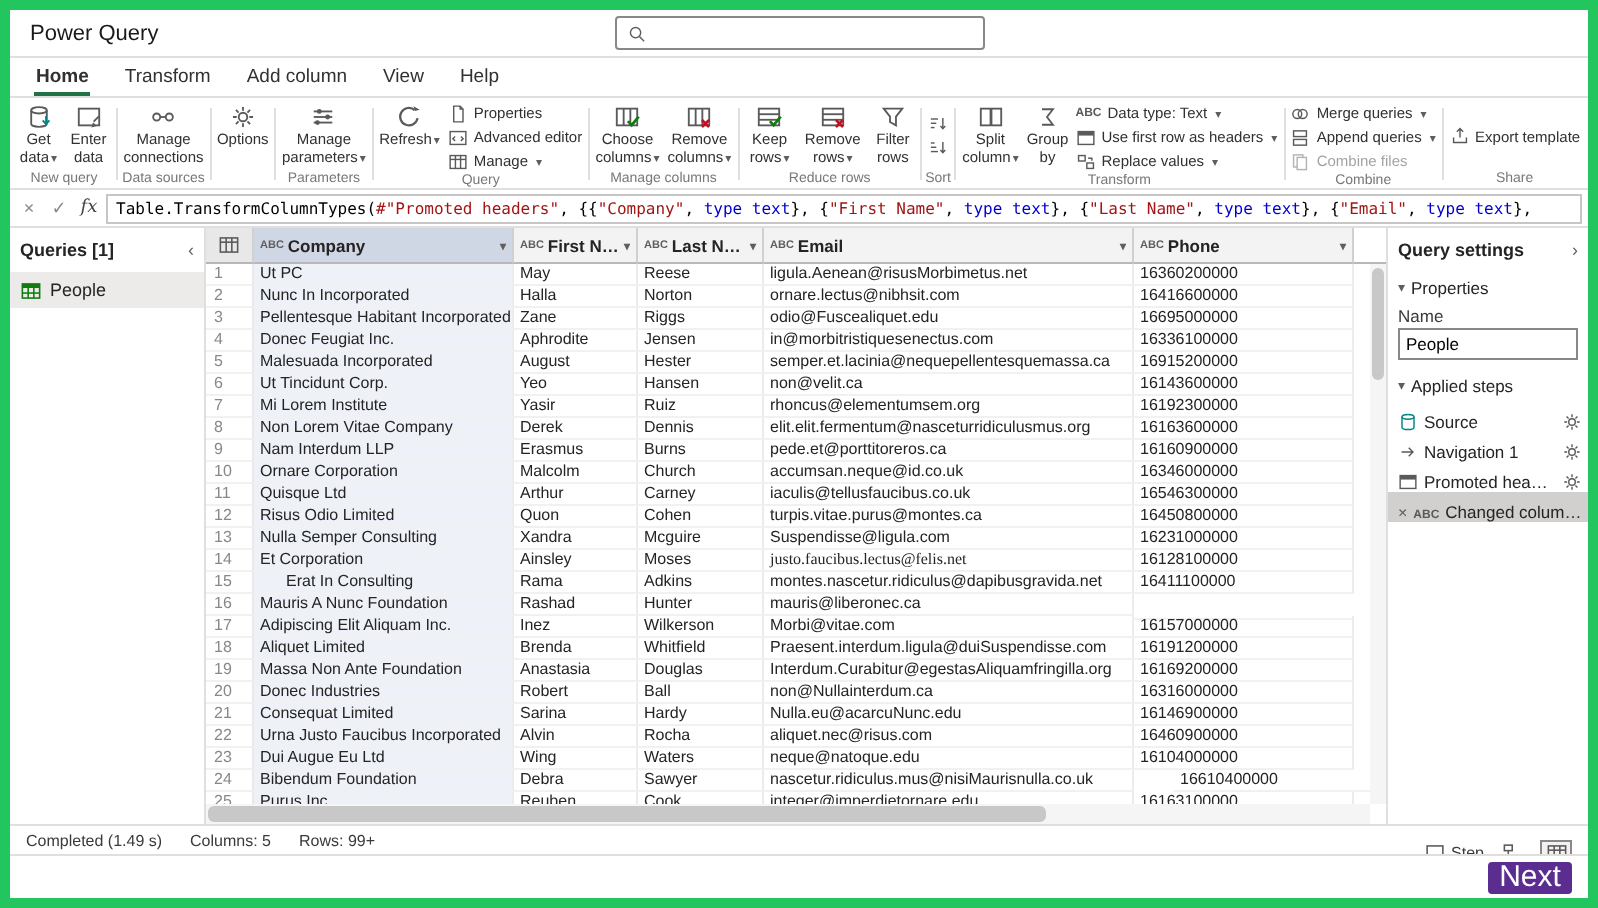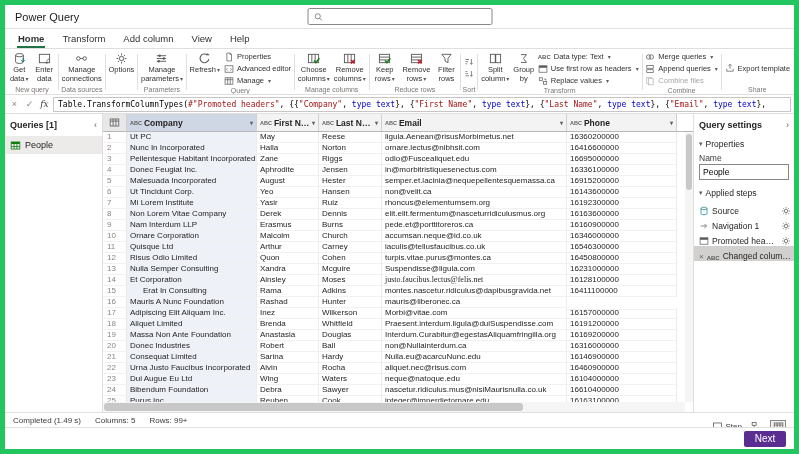--- a/index.html
+++ b/index.html
@@ -92,21 +92,21 @@
   .step .del{color:#605e5c;font-size:8px;}
 
   
   .statusbar{height:15px;min-height:15px;border-top:1px solid #e1dfdd;display:flex;align-items:center;padding:0 8px;gap:14px;font-size:8px;color:#3b3a39;background:#fff;}
   .sb-right{margin-left:auto;display:flex;align-items:center;gap:6px;margin-top:13px;}
   .stepbtn{display:flex;align-items:center;gap:3px;cursor:default;}
   .stepbtn svg,.viewbtn svg{width:11px;height:11px;}
   .viewbtn{width:16px;height:13px;display:flex;align-items:center;justify-content:center;border:1px solid transparent;}
   .viewbtn.active{border-color:#8a8886;background:#f3f2f1;}
   .bottombar{height:22px;min-height:22px;display:flex;align-items:center;justify-content:flex-end;padding:0 8px;border-top:1px solid #e1dfdd;background:#fff;}
-  .next-btn{min-width:42px;height:16px;background:var(--next);color:#fff;font-size:10px;display:flex;align-items:center;justify-content:center;border-radius:2px;border:none;font-family:inherit;cursor:default;text-align:right;}
+  .next-btn{min-width:42px;height:16px;background:var(--next);color:#fff;font-size:15px;display:flex;align-items:center;justify-content:center;border-radius:2px;border:none;font-family:inherit;cursor:default;text-align:right;}
 </style>
 </head>
 <body>
 
 <div class="app">
 
   <div class="titlebar">
     <div class="app-name">Power Query</div>
     <div class="searchbox">
       <span class="icn" id="search-icon-slot">
@@ -724,21 +724,21 @@
             <div class="g-cell" style="width: 185px; min-width: 185px;">neque@natoque.edu</div>
             <div class="g-cell" style="width: 110px; min-width: 110px;">16104000000</div>
             <div class="g-fill"></div>
           </div>
           <div class="g-row">
             <div class="g-num">24</div>
             <div class="g-cell sel" style="width: 130px; min-width: 130px;">Bibendum Foundation</div>
             <div class="g-cell" style="width: 62px; min-width: 62px;">Debra</div>
             <div class="g-cell" style="width: 63px; min-width: 63px;">Sawyer</div>
             <div class="g-cell" style="width: 185px; min-width: 185px;">nascetur.ridiculus.mus@nisiMaurisnulla.co.uk</div>
-            <div class="g-cell" style="width: 110px; min-width: 110px;">16610400000</div>
+            <div class="g-cell" style="width: 110px; min-width: 110px; margin-left: 20px;">16610400000</div>
             <div class="g-fill"></div>
           </div>
           <div class="g-row">
             <div class="g-num">25</div>
             <div class="g-cell sel" style="width: 130px; min-width: 130px;">Purus Inc.</div>
             <div class="g-cell" style="width: 62px; min-width: 62px;">Reuben</div>
             <div class="g-cell" style="width: 63px; min-width: 63px;">Cook</div>
             <div class="g-cell" style="width: 185px; min-width: 185px;">integer@imperdietornare.edu</div>
             <div class="g-cell" style="width: 110px; min-width: 110px;">16163100000</div>
             <div class="g-fill"></div>

